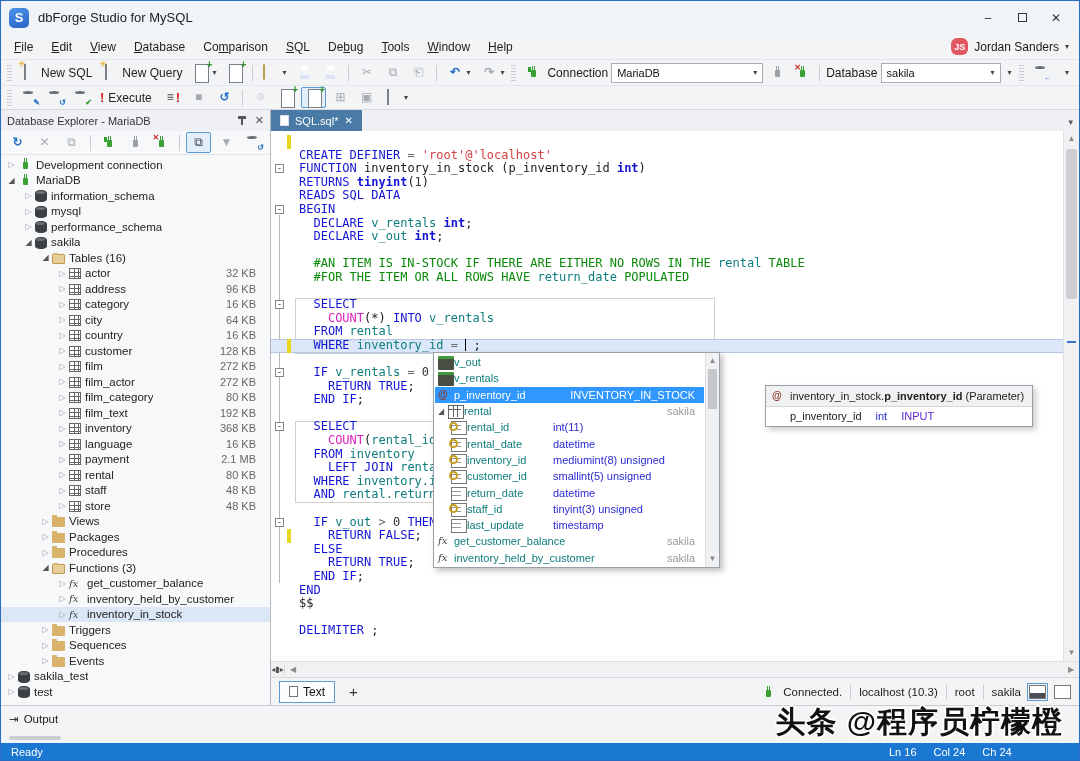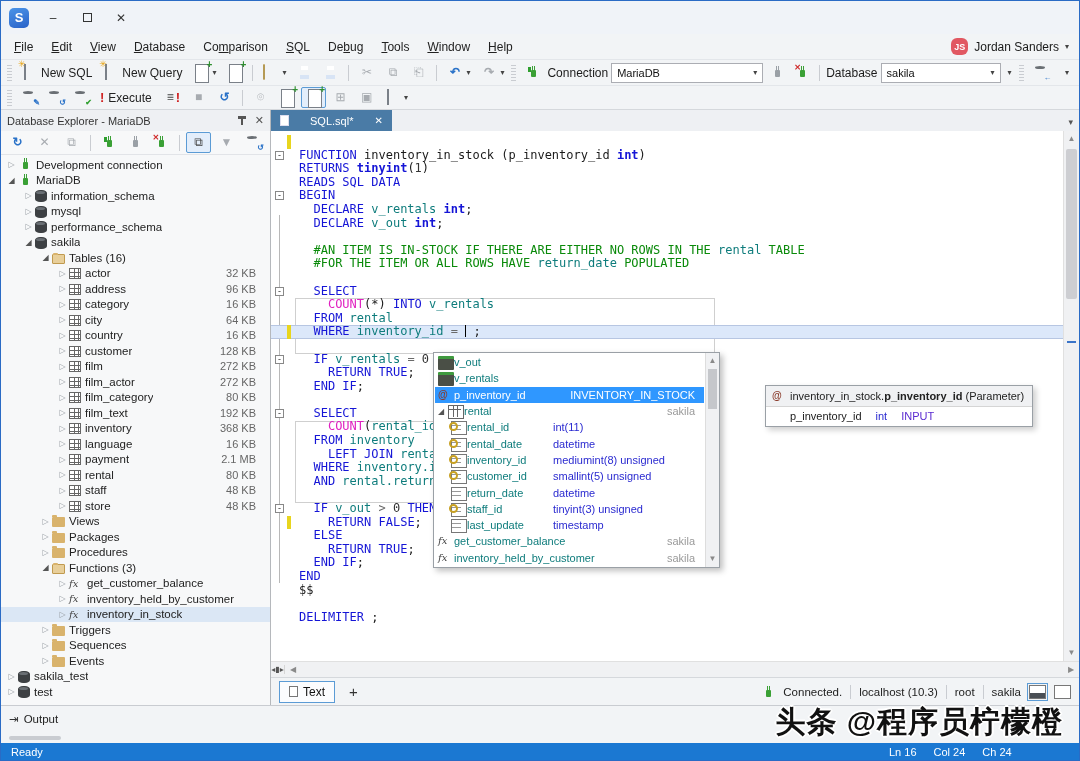--- a/index.html
+++ b/index.html
@@ -84,21 +84,21 @@
       linear-gradient(#666 0 0) 0 7px/12px 1px no-repeat,
       linear-gradient(#666 0 0) 4px 0/1px 11px no-repeat,
       linear-gradient(#666 0 0) 8px 0/1px 11px no-repeat, #fff; }
   .ti-fx { font-family:"DejaVu Serif", serif; font-style:italic; font-size:10px; color:#444; line-height:13px; }
   .tlabel { overflow:hidden; }
   .tsize { margin-left:auto; padding-right:14px; color:#666; font-size:11px; }
 
   
   .editor { flex:1; display:flex; flex-direction:column; min-width:0; background:#fff; }
   .tabbar { height:21px; background:#eef0f3; display:flex; align-items:flex-end; }
-  .tab-active { height:21px; background:#4a7ba6; color:#fff; display:flex; align-items:center; gap:21px; padding:0 9px; font-size:11px; }
+  .tab-active { height:21px; background:#4a7ba6; color:#fff; display:flex; align-items:center; gap:6px; padding:0 9px; font-size:11px; }
   .tab-doc { width:9px; height:11px; background:#fff; border:1px solid #dde; position:relative; }
   .tabbar .drop { margin-left:auto; padding:0 6px 4px; color:#555; font-size:9px; }
   .edbody { flex:1; position:relative; overflow:hidden; background:#fff; }
   .code { position:absolute; inset:0 16px 0 0; padding-top:4px; font-family:"DejaVu Sans Mono","Liberation Mono", monospace; font-size:12px; }
   .cl { height:13.6px; line-height:13.6px; white-space:pre; position:relative; padding-left:28px; z-index:1; }
   .cl.cur { background:#dce8fa; box-shadow:inset 0 1px 0 #b7c6e2, inset 0 -1px 0 #b7c6e2; }
   .fold { position:absolute; left:4px; top:2px; width:9px; height:9px; border:1px solid #888; background:#fff; color:#333; font-size:9px; line-height:7px; text-align:center; z-index:2; font-family:"Liberation Sans",sans-serif; }
   .mark { position:absolute; left:16px; top:0; width:4px; height:100%; background:#e8d51e; z-index:2; }
   .s-kw { color:#1515d6; } .s-ty { color:#1515d6; font-weight:bold; } .s-id { color:#0e7c7c; }
   .s-txt { color:#1a1a1a; } .s-cmt { color:#0a8a0a; } .s-cmtid { color:#0e7c7c; }
@@ -175,20 +175,21 @@
   .watermark { position:absolute; right:16px; top:701px; z-index:50; font-size:30px; font-weight:bold; color:#111; letter-spacing:1px;
       text-shadow:-2px 0 0 #fff, 2px 0 0 #fff, 0 -2px 0 #fff, 0 2px 0 #fff, -1px -1px 0 #fff, 1px 1px 0 #fff, -1px 1px 0 #fff, 1px -1px 0 #fff; }
 </style>
 </head>
 <body>
 
 <div class="win">
 
   <div class="titlebar">
     <div class="logo">S</div>
+    <div class="title">dbForge Studio for MySQL</div>
     <div class="winbtns">
       <span class="winbtn">–</span>
       <span class="winbtn">
           <span class="sq"></span>
         </span>
       <span class="winbtn">✕</span>
     </div>
   </div>
 
   <div class="menubar">
@@ -586,20 +587,21 @@
         </div>
         <span class="drop">▾</span>
       </div>
 
       <div class="edbody">
         <div class="stmt-box" style="top:167px; height:56px;"></div>
         <div class="stmt-box" style="top:290px; height:82px;"></div>
         <div class="fold-line" style="top:84px; height:368px;"></div>
         <div class="code">
             <div class="cl"><span class="mark"></span></div>
+            <div class="cl"><span class="s-kw">CREATE DEFINER </span><span class="s-op">= </span><span class="s-str">'root'@'localhost'</span></div>
             <div class="cl"><span class="fold">-</span><span class="s-kw">FUNCTION </span><span class="s-txt">inventory_in_stock (p_inventory_id </span><span class="s-ty">int</span><span class="s-txt">)</span></div>
             <div class="cl"><span class="s-kw">RETURNS </span><span class="s-ty">tinyint</span><span class="s-txt">(</span><span class="s-num">1</span><span class="s-txt">)</span></div>
             <div class="cl"><span class="s-kw">READS SQL DATA</span></div>
             <div class="cl"><span class="fold">-</span><span class="s-kw">BEGIN</span></div>
             <div class="cl"><span class="s-txt">  </span><span class="s-kw">DECLARE </span><span class="s-id">v_rentals </span><span class="s-ty">int</span><span class="s-txt">;</span></div>
             <div class="cl"><span class="s-txt">  </span><span class="s-kw">DECLARE </span><span class="s-id">v_out </span><span class="s-ty">int</span><span class="s-txt">;</span></div>
             <div class="cl"></div>
             <div class="cl"><span class="s-txt">  </span><span class="s-cmt">#AN ITEM IS IN-STOCK IF THERE ARE EITHER NO ROWS IN THE </span><span class="s-cmtid">rental</span><span class="s-cmt"> TABLE</span></div>
             <div class="cl"><span class="s-txt">  </span><span class="s-cmt">#FOR THE ITEM OR ALL ROWS HAVE </span><span class="s-cmtid">return_date</span><span class="s-cmt"> POPULATED</span></div>
             <div class="cl"></div>

